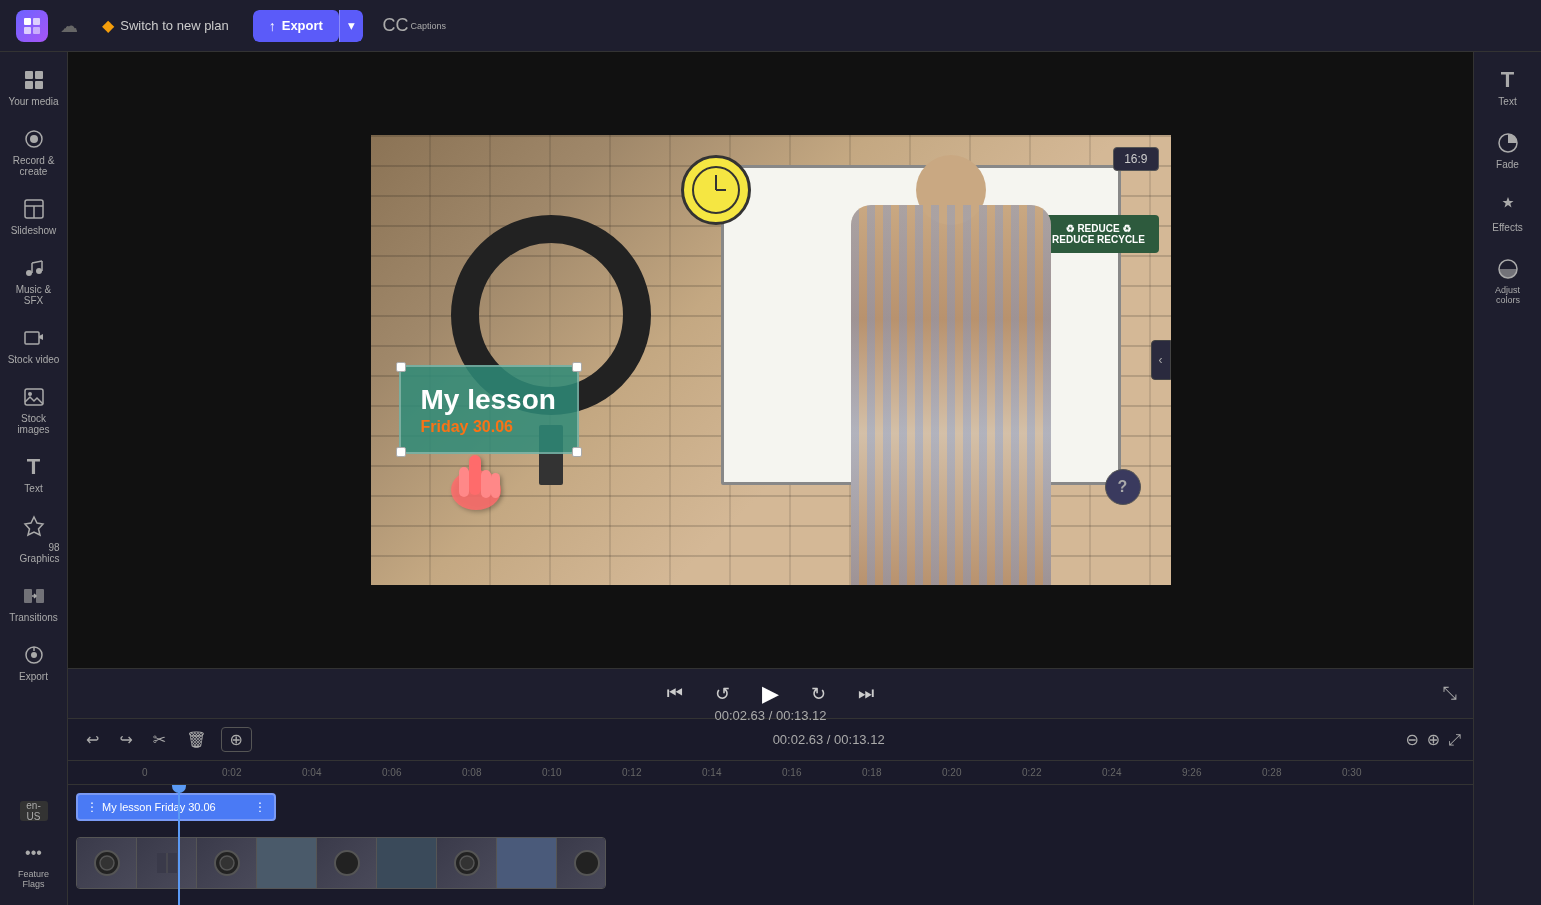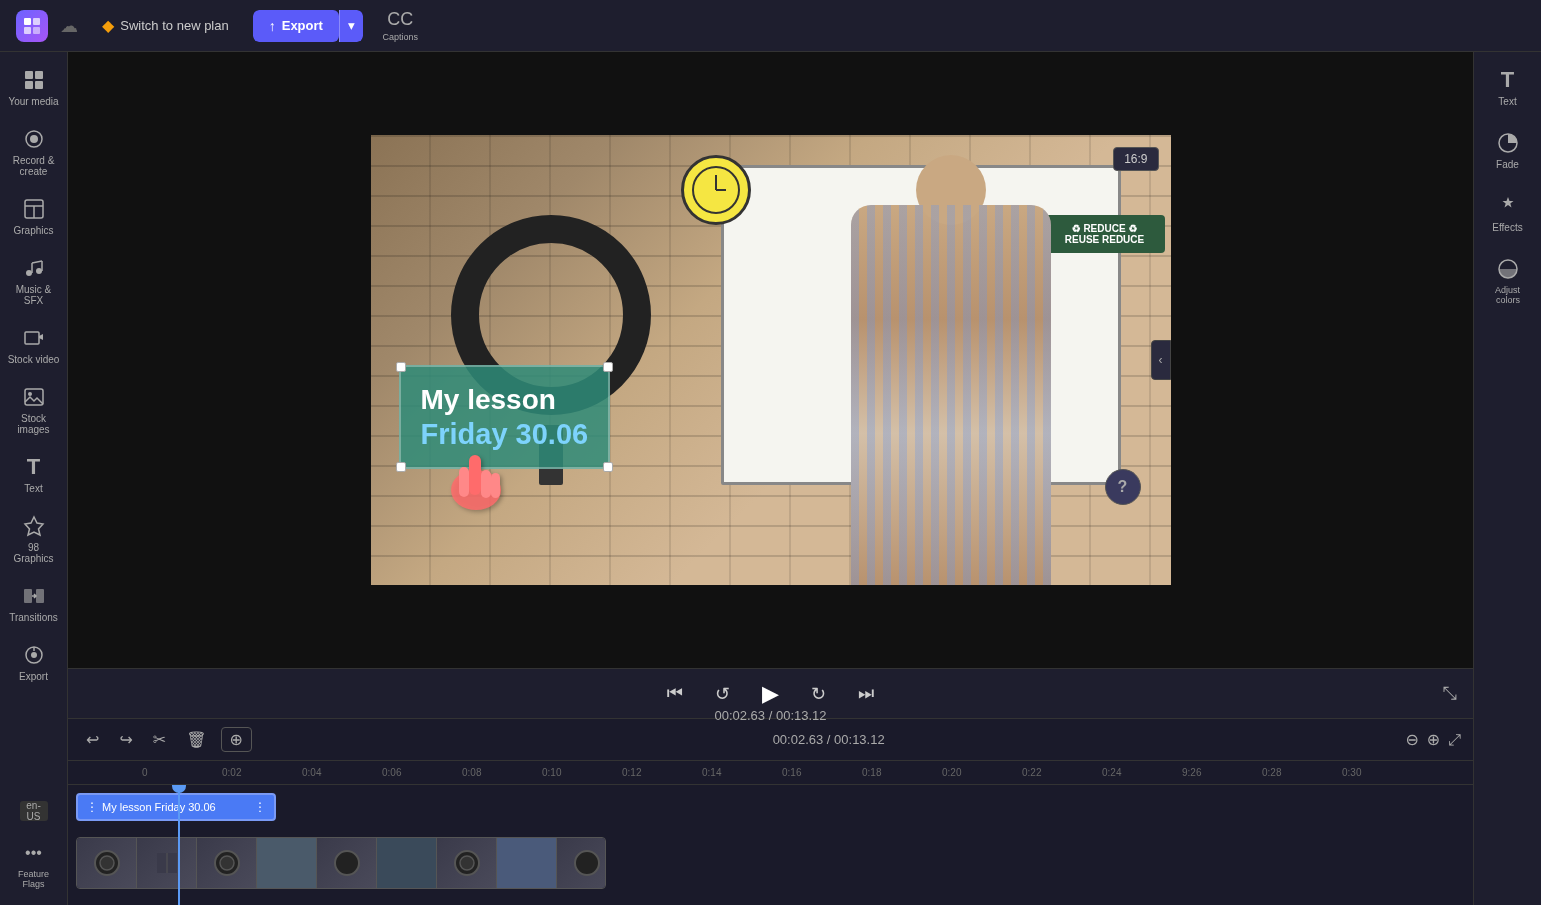--- a/index.html
+++ b/index.html
@@ -74,21 +74,21 @@
       background: #5b5bf9;
       border: none;
       border-left: 1px solid rgba(255,255,255,0.3);
       color: #fff;
       padding: 8px 8px;
       cursor: pointer;
       border-radius: 0 6px 6px 0;
     }
     .captions-btn {
       display: flex;
-      flex-direction: column;
+      flex-direction: row;
       align-items: center;
       gap: 2px;
       background: transparent;
       border: none;
       color: #aaa;
       font-size: 10px;
       cursor: pointer;
       padding: 4px 8px;
     }
 
@@ -234,23 +234,23 @@
     .overlay-handle.tr { top: -5px; right: -5px; }
     .overlay-handle.bl { bottom: -5px; left: -5px; }
     .overlay-handle.br { bottom: -5px; right: -5px; }
     .text-overlay-line1 {
       font-size: 28px;
       font-weight: 800;
       color: #fff;
       line-height: 1.2;
     }
     .text-overlay-line2 {
-      font-size: 29px;
+      font-size: 16px;
       font-weight: 600;
-      color: #7dd3fc;
+      color: #f97316;
       line-height: 1.2;
     }
     
     .cursor-hand {
       position: absolute;
       left: 70px;
       top: 300px;
       font-size: 60px;
       transform: rotate(0deg);
       filter: drop-shadow(2px 2px 2px rgba(0,0,0,0.3));
@@ -282,21 +282,21 @@
       align-items: center;
       justify-content: center;
       font-size: 10px;
       color: #333;
       font-weight: bold;
     }
     
     .rr-poster {
       position: absolute;
       top: 80px;
-      right: 6px;
+      right: 12px;
       background: #2d5a3d;
       color: #fff;
       font-size: 10px;
       font-weight: bold;
       padding: 8px;
       text-align: center;
       width: 120px;
       border-radius: 4px;
     }
     
@@ -614,21 +614,21 @@
     </div>
 
     <div class="sidebar-item">
       <div class="sidebar-icon">
         <svg width="22" height="22" viewBox="0 0 22 22" fill="none">
           <rect x="2" y="2" width="18" height="18" rx="2" stroke="#aaa" stroke-width="1.5"></rect>
           <line x1="2" y1="8" x2="20" y2="8" stroke="#aaa" stroke-width="1.5"></line>
           <line x1="11" y1="8" x2="11" y2="20" stroke="#aaa" stroke-width="1.5"></line>
         </svg>
       </div>
-      <span>Graphics</span>
+      <span>Slideshow</span>
     </div>
 
     <div class="sidebar-item">
       <div class="sidebar-icon">
         <svg width="22" height="22" viewBox="0 0 22 22" fill="none">
           <circle cx="6" cy="16" r="3" fill="#aaa"></circle>
           <circle cx="16" cy="14" r="3" fill="#aaa"></circle>
           <line x1="9" y1="16" x2="9" y2="6" stroke="#aaa" stroke-width="1.5"></line>
           <line x1="19" y1="14" x2="19" y2="4" stroke="#aaa" stroke-width="1.5"></line>
           <line x1="9" y1="6" x2="19" y2="4" stroke="#aaa" stroke-width="1.5"></line>
@@ -662,21 +662,21 @@
       <div class="sidebar-icon" style="font-size:22px;font-weight:bold;color:#aaa;">T</div>
       <span>Text</span>
     </div>
 
     <div class="sidebar-item">
       <div class="sidebar-icon">
         <svg width="22" height="22" viewBox="0 0 22 22" fill="none">
           <polygon points="11,2 14,8 20,9 15.5,14 17,20 11,17 5,20 6.5,14 2,9 8,8" stroke="#aaa" stroke-width="1.5" fill="none"></polygon>
         </svg>
       </div>
-      <span style="font-size:10px;color:#aaa;text-align:center;">98 Graphics</span>
+      <span style="font-size:10px;color:#aaa;text-align:right;">98 Graphics</span>
     </div>
 
     <div class="sidebar-item">
       <div class="sidebar-icon">
         <svg width="22" height="22" viewBox="0 0 22 22" fill="none">
           <rect x="1" y="4" width="8" height="14" rx="1" fill="#aaa" opacity="0.6"></rect>
           <rect x="13" y="4" width="8" height="14" rx="1" fill="#aaa" opacity="0.6"></rect>
           <path d="M9 11h4M11 9l2 2-2 2" stroke="#aaa" stroke-width="1.5"></path>
         </svg>
       </div>
@@ -718,21 +718,21 @@
         <div class="wall-clock">
           <svg width="50" height="50" viewBox="0 0 50 50">
             <circle cx="25" cy="25" r="23" fill="#f5e642" stroke="#333" stroke-width="2"></circle>
             <line x1="25" y1="25" x2="25" y2="10" stroke="#333" stroke-width="2"></line>
             <line x1="25" y1="25" x2="35" y2="25" stroke="#333" stroke-width="2"></line>
           </svg>
         </div>
 
         <div class="rr-poster">
           <div>♻ REDUCE ♻</div>
-          <div>REUSE REDUCE</div>
+          <div>REDUCE RECYCLE</div>
         </div>
 
         <div class="ring-light">
           <div class="ring-outer"></div>
           <div style="position:absolute;left:88px;top:230px;width:24px;height:60px;background:#333;border-radius:2px;"></div>
         </div>
 
         <div class="person">
 
           <div style="position:absolute;top:-50px;left:50%;transform:translateX(-50%);width:70px;height:70px;border-radius:50%;background:#c9a882;"></div>

